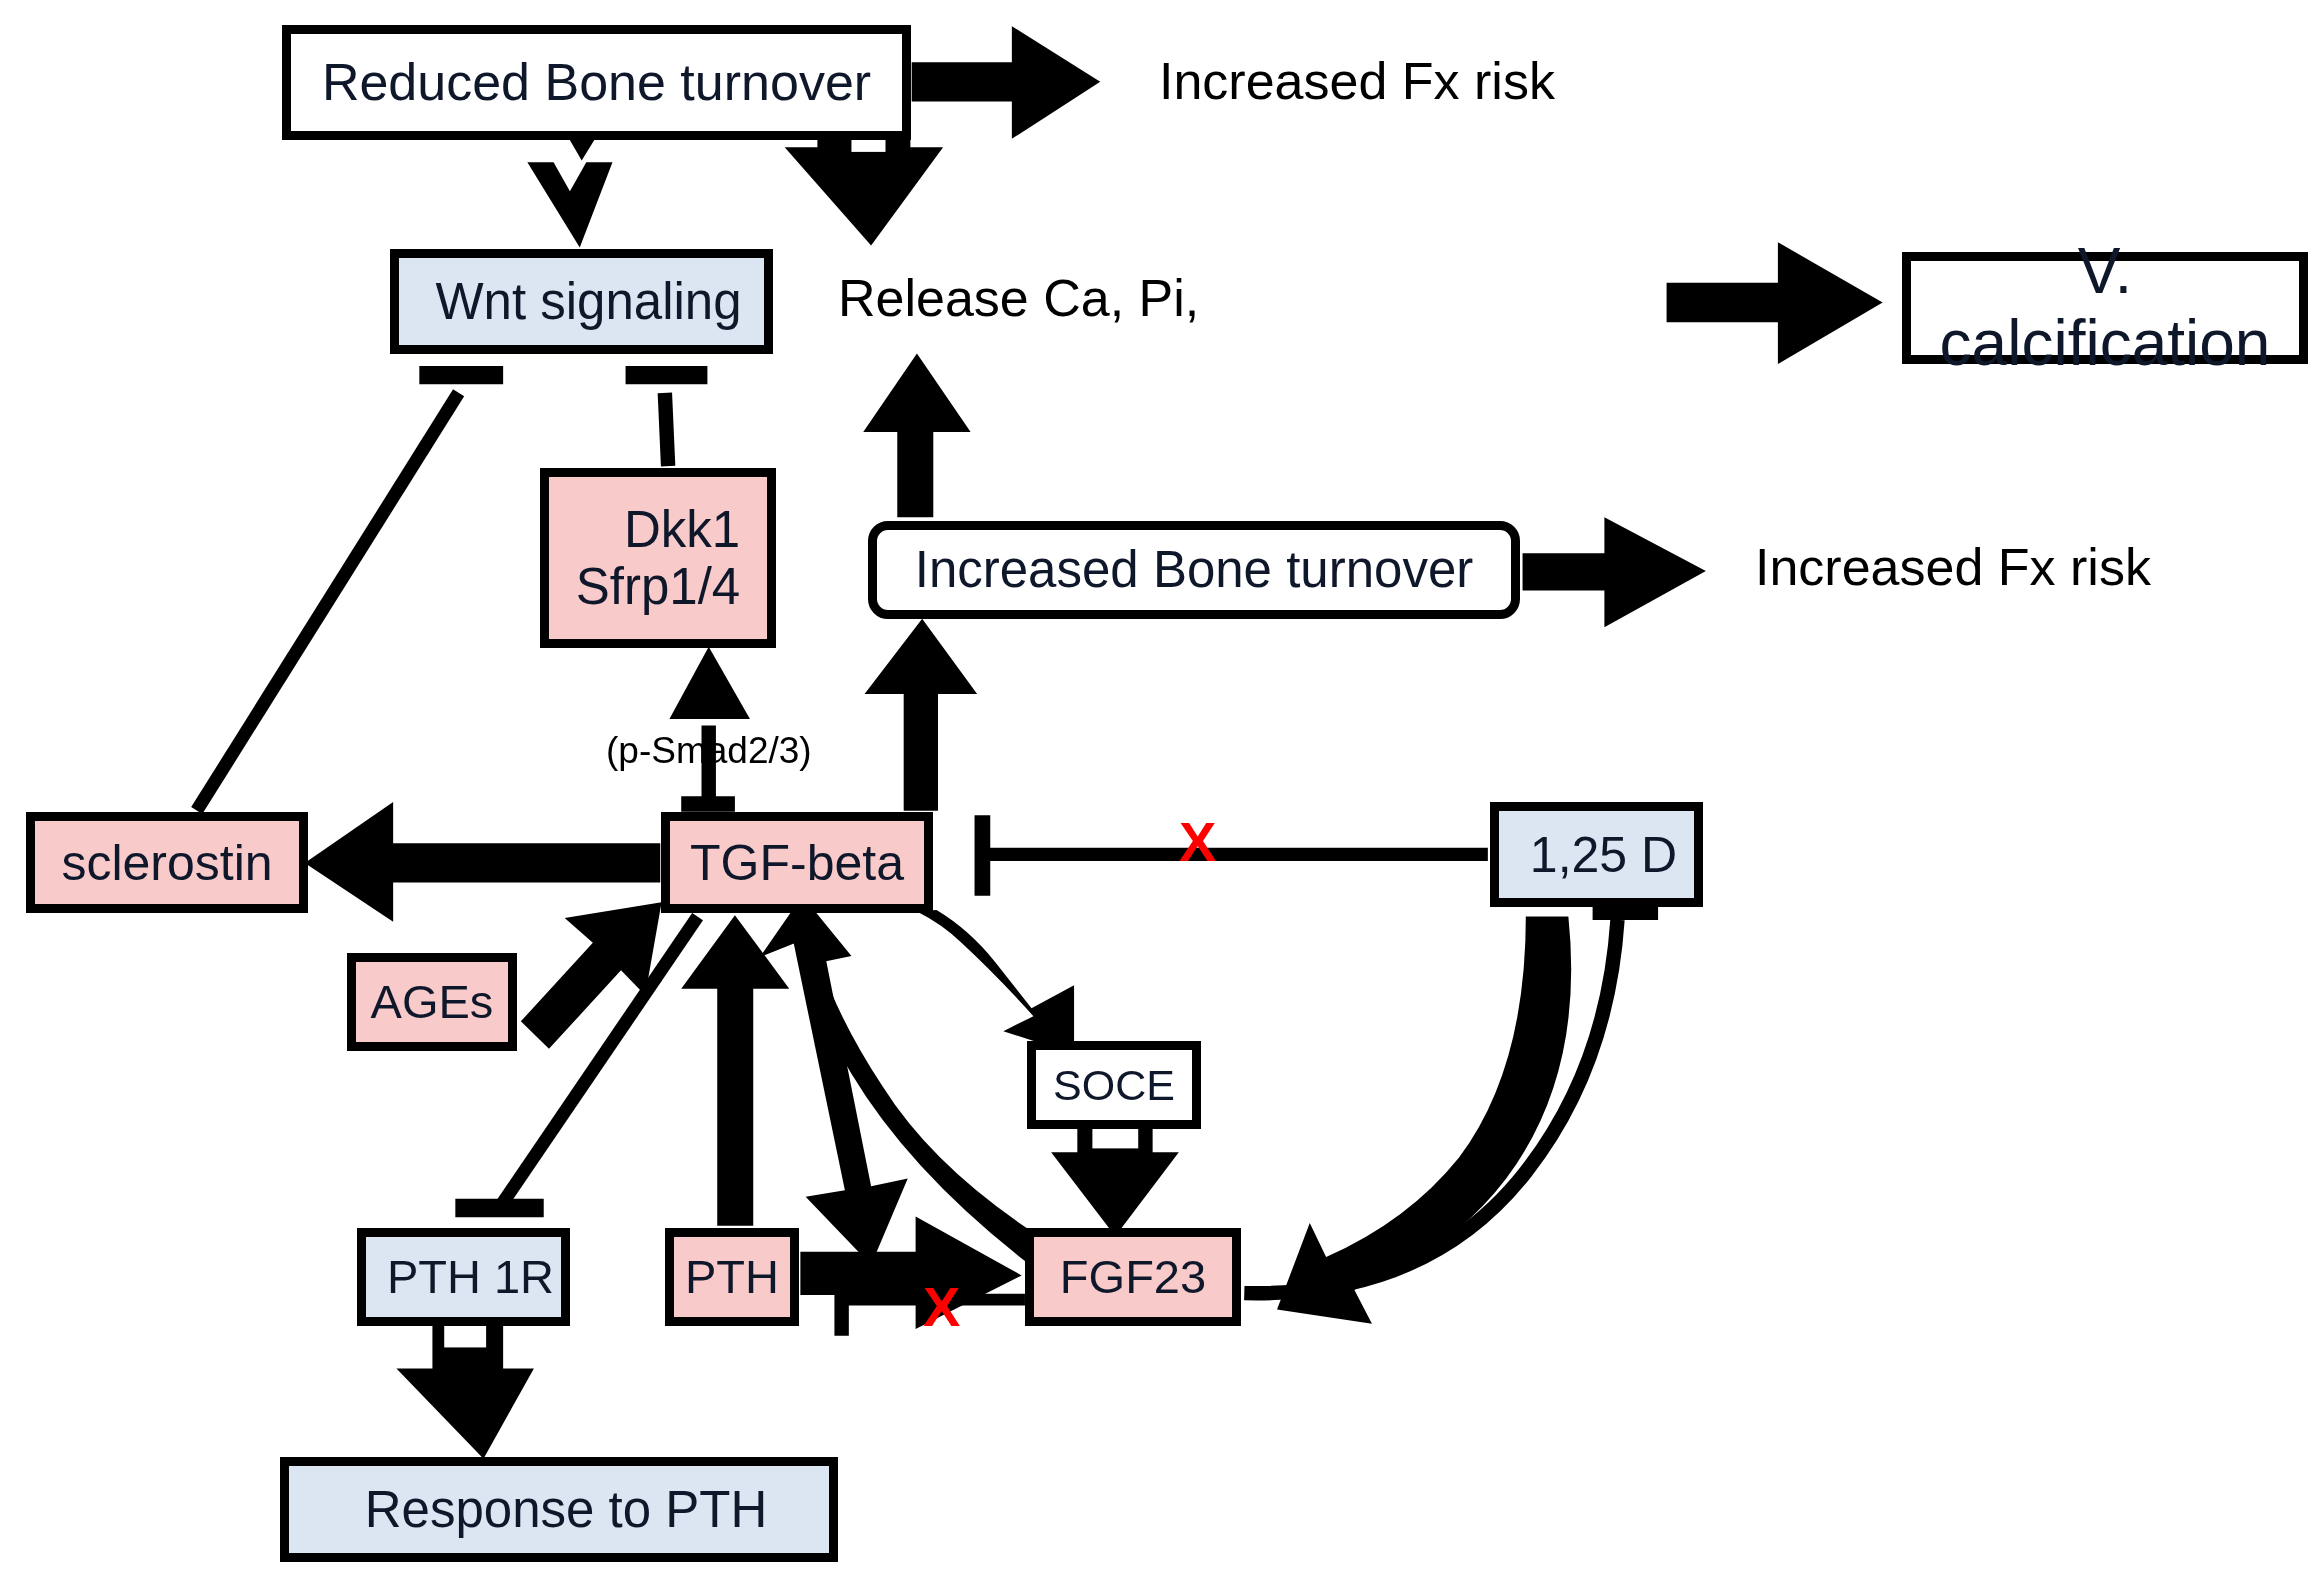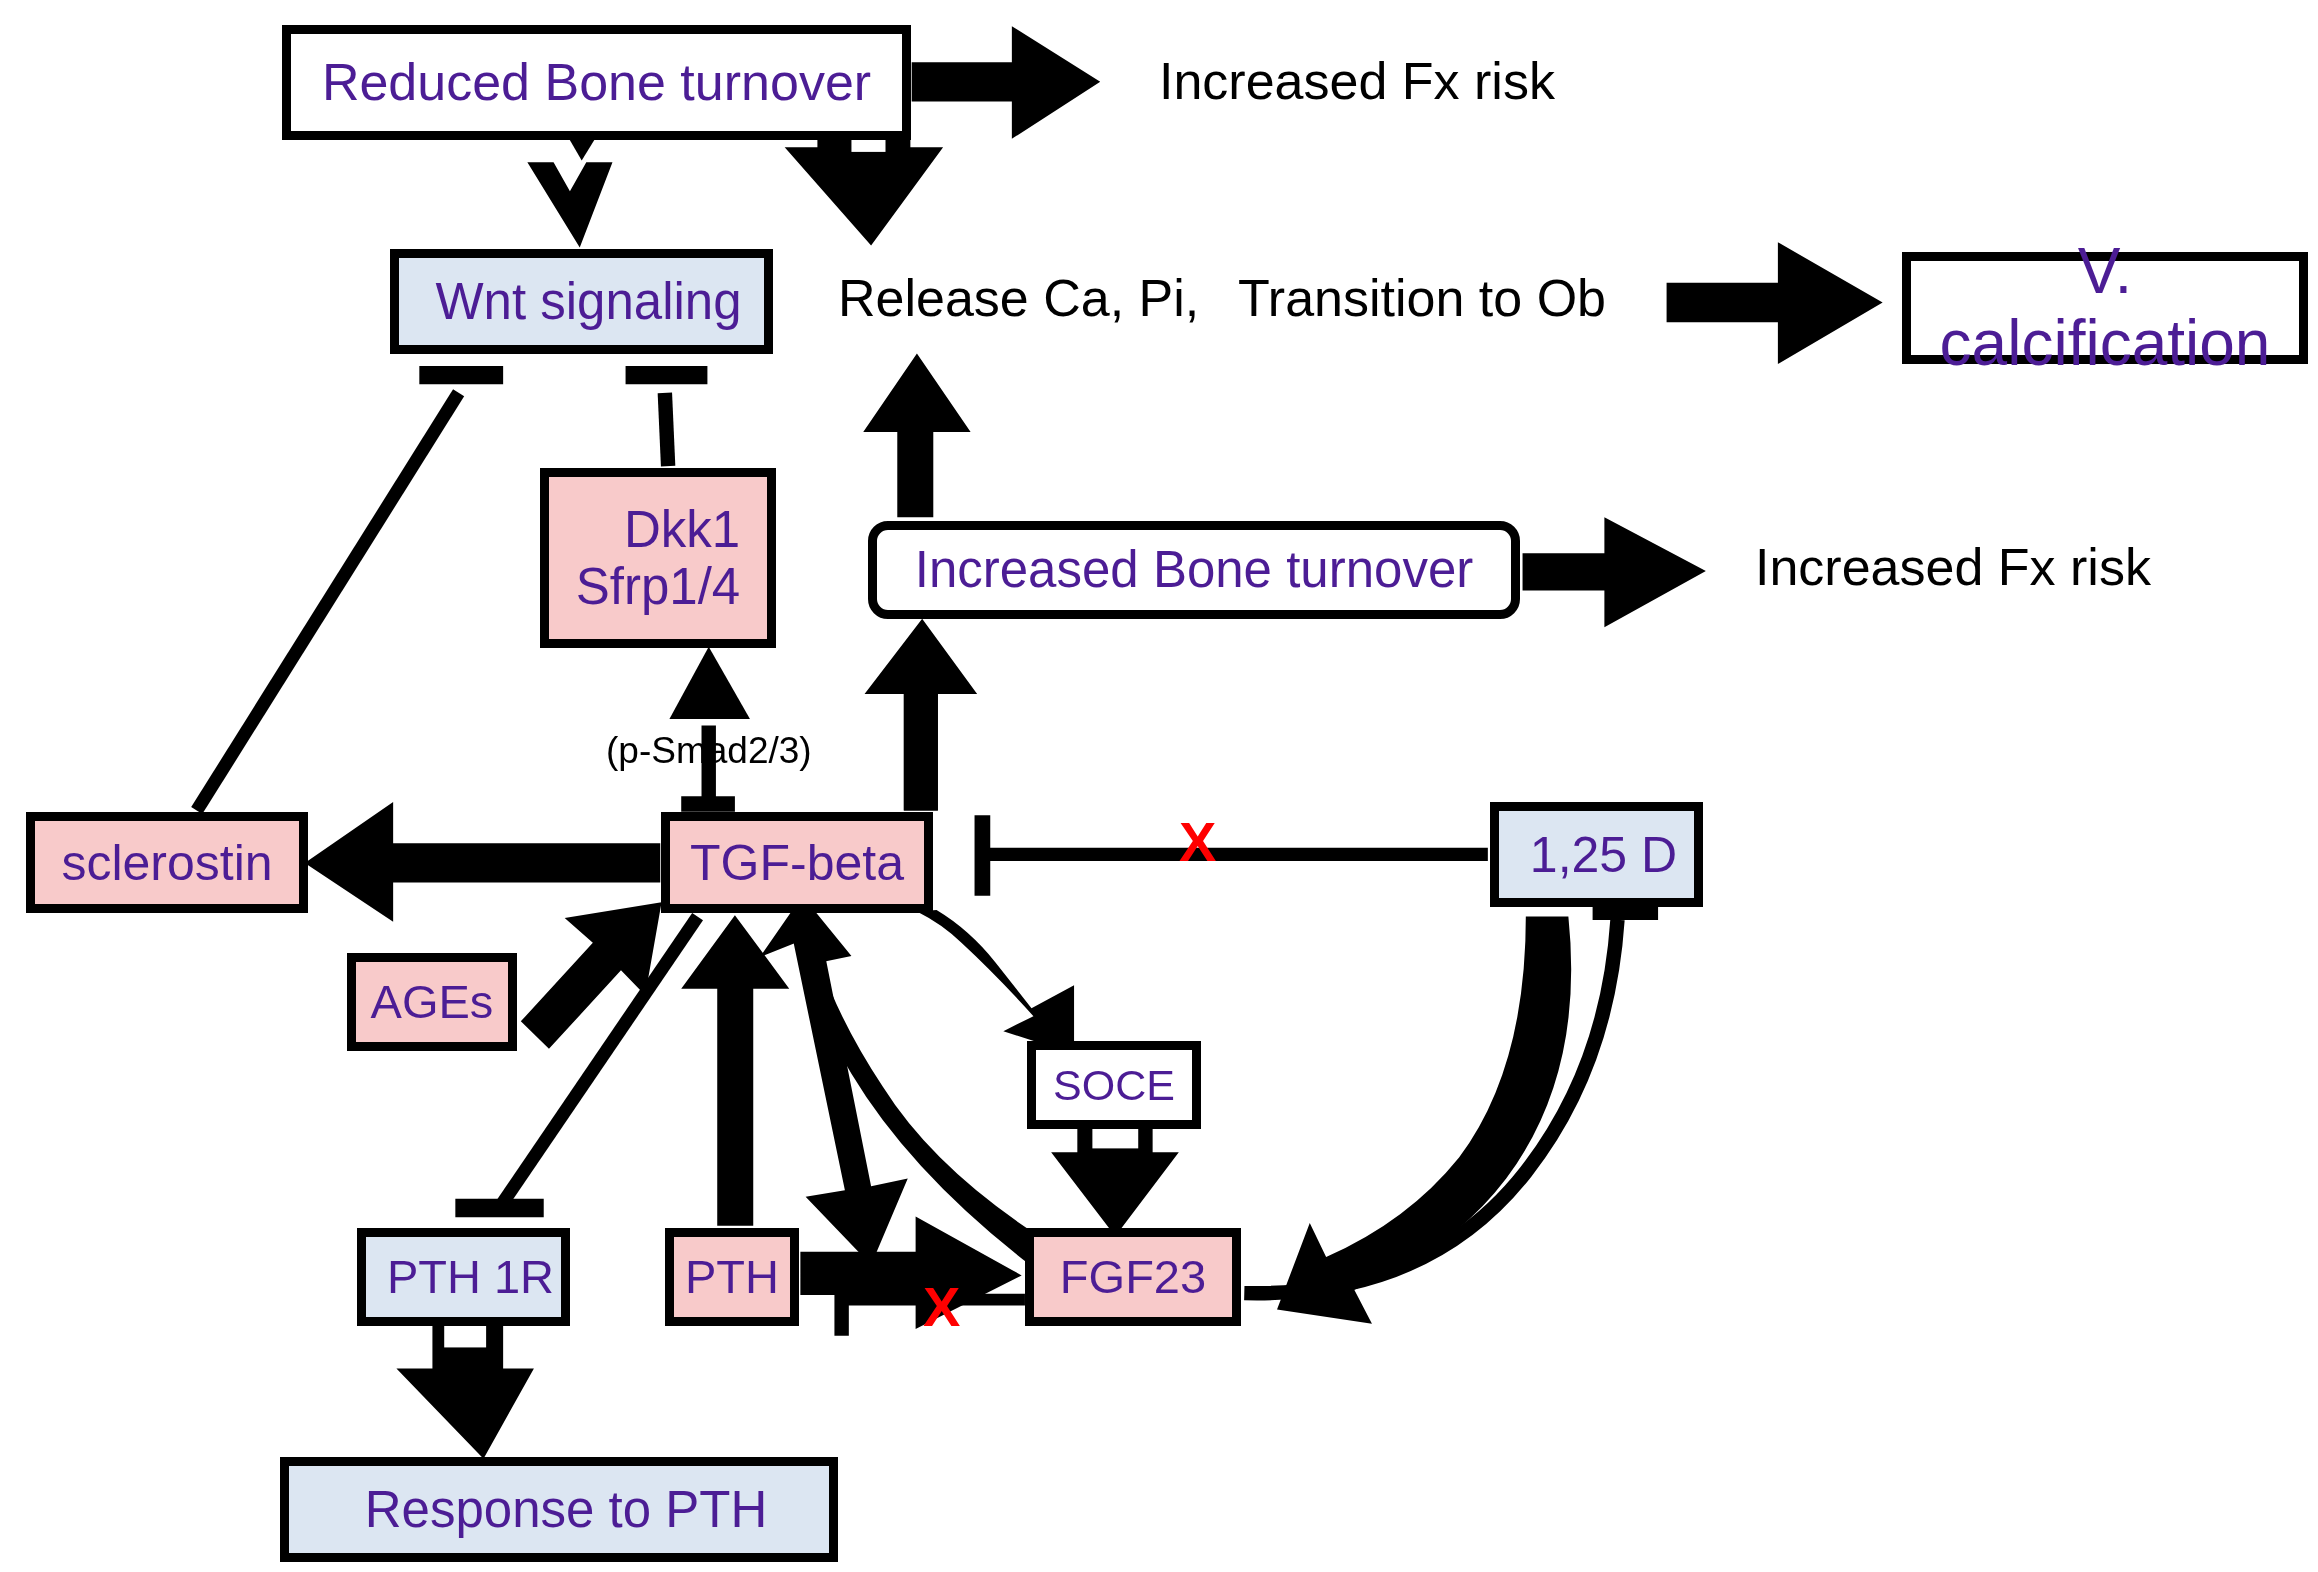--- a/index.html
+++ b/index.html
@@ -2,21 +2,21 @@
 <html style="font-size:10.5px"><head>
 <meta charset="utf-8">
 <style>
   html,body{margin:0;padding:0;background:#ffffff;}
   body{font-family:"Liberation Sans", sans-serif;}
   #stage{position:relative;width:2319px;height:1572px;background:#fff;overflow:hidden;}
   svg{position:absolute;left:0;top:0;width:2319px;height:1572px;}
 
   .node{position:absolute;box-sizing:border-box;border:9.2px solid #000;
         display:flex;align-items:center;justify-content:center;text-align:center;
-        font-family:"Liberation Sans", sans-serif;color:#4c1d95;line-height:1.12;}
+        font-family:"Liberation Sans", sans-serif;color:#0f172a;line-height:1.12;}
   .node.white{background:#ffffff;}
   .node.pink{background:#f8caca;text-align:right;}
   .node.blue{background:#dce6f2;padding-left:14px;}
   .freetext{position:absolute;font-family:"Liberation Sans", sans-serif;color:#000;
             white-space:nowrap;}
   .xmark{position:absolute;color:#ff0000;font-weight:bold;
          font-family:"Liberation Sans", sans-serif;}
 </style>
 </head>
 <body>
@@ -155,23 +155,20 @@
   </div>
 
   <div class="node blue" style="left:390px;top:249px;width:383px;height:105px;font-size:51px;">
     <span>Wnt signaling</span>
   </div>
 
   <div class="freetext" style="left:838px;top:268px;font-size:52px;">
     <span>Release Ca, Pi,</span>
   </div>
 
-  <div class="freetext" style="left:1238px;top:268px;font-size:52px;">
-    <span>Transition to Ob</span>
-  </div>
 
   <div class="node white" style="left:1902px;top:252px;width:406px;height:112px;font-size:64px;">
     <span>V. calcification</span>
   </div>
 
   <div class="node pink" style="left:540px;top:468px;width:236px;height:180px;font-size:51px;white-space:pre-line;">
     <span>Dkk1
 Sfrp1/4</span>
   </div>
 

